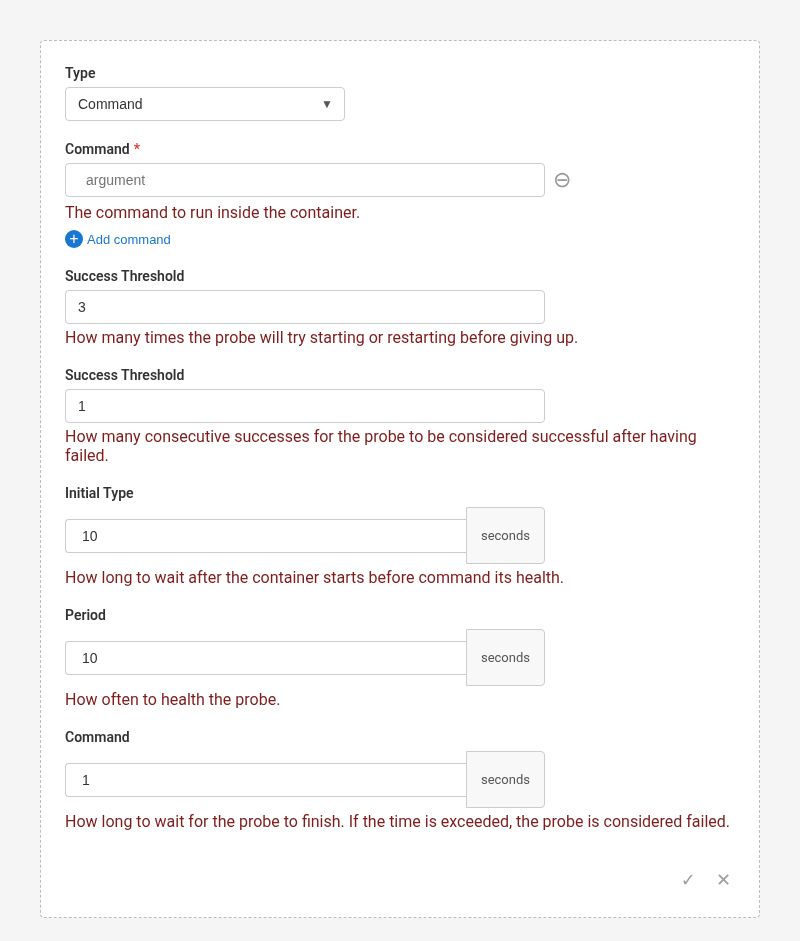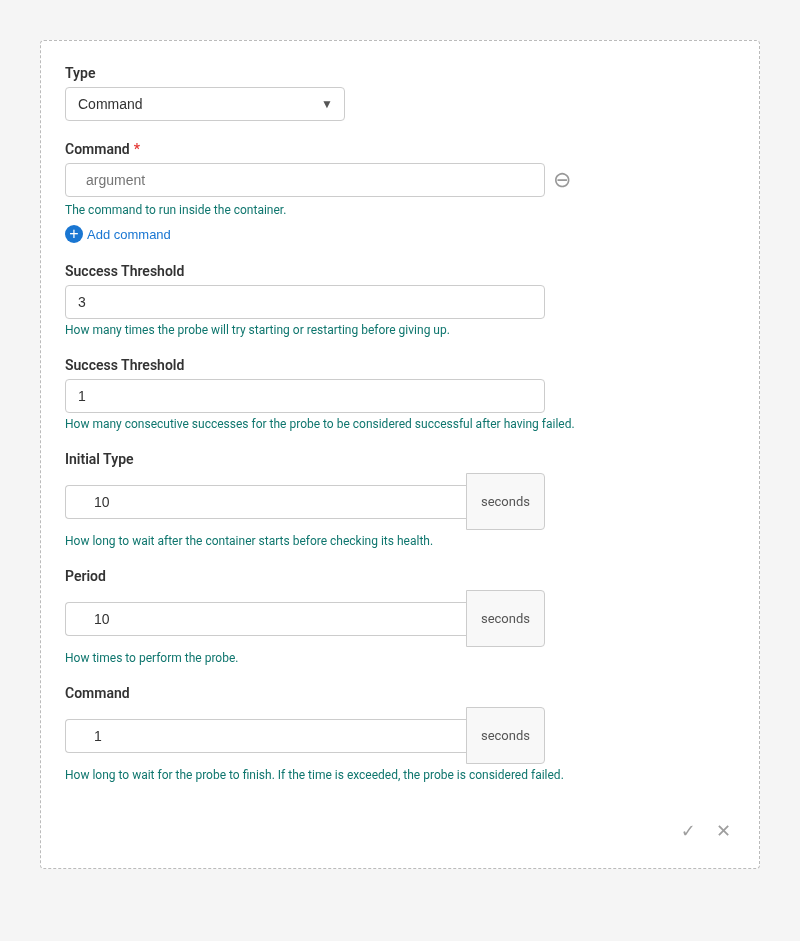--- a/index.html
+++ b/index.html
@@ -101,22 +101,22 @@
       color: #999;
       font-size: 22px;
       line-height: 1;
       padding: 0;
       display: flex;
       align-items: center;
       justify-content: center;
     }
 
     .field-hint {
-      font-size: 12px;
-      color: #0f766e;
+      font-size: 16px;
+      color: #7f1d1d;
       margin-bottom: 8px;
       margin-top: 4px;
     }
 
     .add-command-link {
       display: inline-flex;
       align-items: center;
       gap: 4px;
       color: #1976d2;
       font-size: 13px;
@@ -152,21 +152,21 @@
     }
 
     .input-with-unit {
       display: flex;
       align-items: center;
       max-width: 480px;
     }
 
     .input-with-unit input {
       flex: 1;
-      padding: 8px 28px;
+      padding: 8px 16px;
       border: 1px solid #ccc;
       border-right: none;
       border-radius: 4px 0 0 4px;
       font-size: 14px;
       color: #333;
     }
 
     .unit-label {
       padding: 20px 14px;
       border: 1px solid #ccc;
@@ -248,30 +248,30 @@
     <input class="text-input" type="text" value="1" style="">
     <div class="field-hint">How many consecutive successes for the probe to be considered successful after having failed.</div>
   </div>
 
   <div class="field-group">
     <div class="field-label">Initial Type</div>
     <div class="input-with-unit">
       <input type="text" value="10" style="">
       <span class="unit-label">seconds</span>
     </div>
-    <div class="field-hint">How long to wait after the container starts before checking its health.</div>
+    <div class="field-hint">How long to wait after the container starts before command its health.</div>
   </div>
 
   <div class="field-group">
     <div class="field-label">Period</div>
     <div class="input-with-unit">
       <input type="text" value="10" style="">
       <span class="unit-label">seconds</span>
     </div>
-    <div class="field-hint">How times to perform the probe.</div>
+    <div class="field-hint">How often to health the probe.</div>
   </div>
 
   <div class="field-group">
     <div class="field-label">Command</div>
     <div class="input-with-unit">
       <input type="text" value="1" style="">
       <span class="unit-label">seconds</span>
     </div>
     <div class="field-hint">How long to wait for the probe to finish. If the time is exceeded, the probe is considered failed.</div>
   </div>

